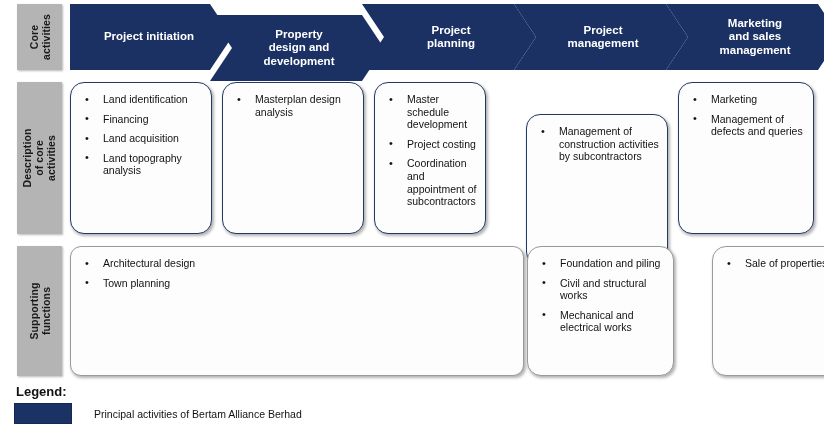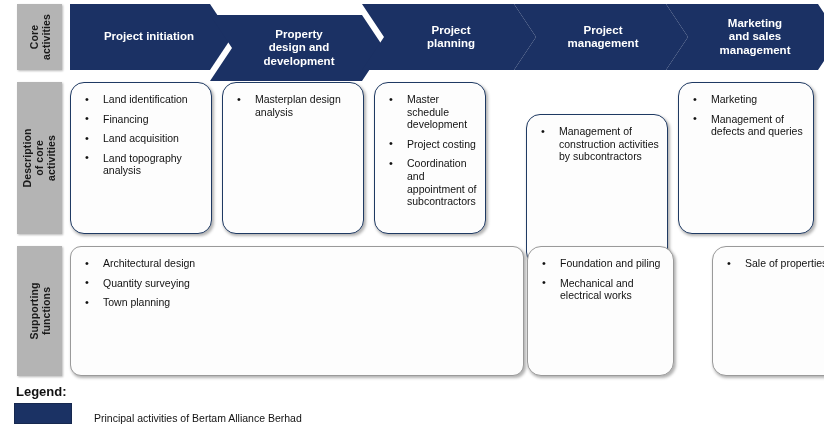--- a/index.html
+++ b/index.html
@@ -94,21 +94,21 @@
   #s1{left:70px;  top:246px; width:454px; height:130px;border-radius:11px;}
   #s2{left:527px; top:246px; width:147px; height:130px;}
   #s3{left:712px; top:246px; width:130px; height:130px;}
 
   
   #legend{position:absolute;left:14px;top:384px;width:800px;height:40px;}
   #legend-title{
     font-size:13px;font-weight:bold;color:#111111;
     margin:0 0 4px 2px;
   }
-  #legend-row{display:flex;align-items:flex-end;}
+  #legend-row{display:flex;align-items:center;}
   #legend-swatch{
     width:56px;height:19px;background:#1b3264;
     border:1px solid #16284f;
     flex:0 0 auto;
   }
   #legend-text{
     font-size:10.5px;color:#111111;margin-left:22px;
   }
 </style>
 </head>
@@ -185,28 +185,28 @@
   <div id="d5" class="rbox navy">
     <ul class="blist">
       <li>Marketing</li>
       <li>Management of defects and queries</li>
     </ul>
   </div>
 
   <div id="s1" class="rbox grey">
     <ul class="blist">
       <li>Architectural design</li>
-      <li>Quantity surveying</li>
       <li>Town planning</li>
     </ul>
   </div>
 
   <div id="s2" class="rbox grey">
     <ul class="blist">
       <li>Foundation and piling</li>
+      <li>Civil and structural works</li>
       <li>Mechanical and electrical works</li>
     </ul>
   </div>
 
   <div id="s3" class="rbox grey">
     <ul class="blist">
       <li>Sale of properties</li>
     </ul>
   </div>
 

